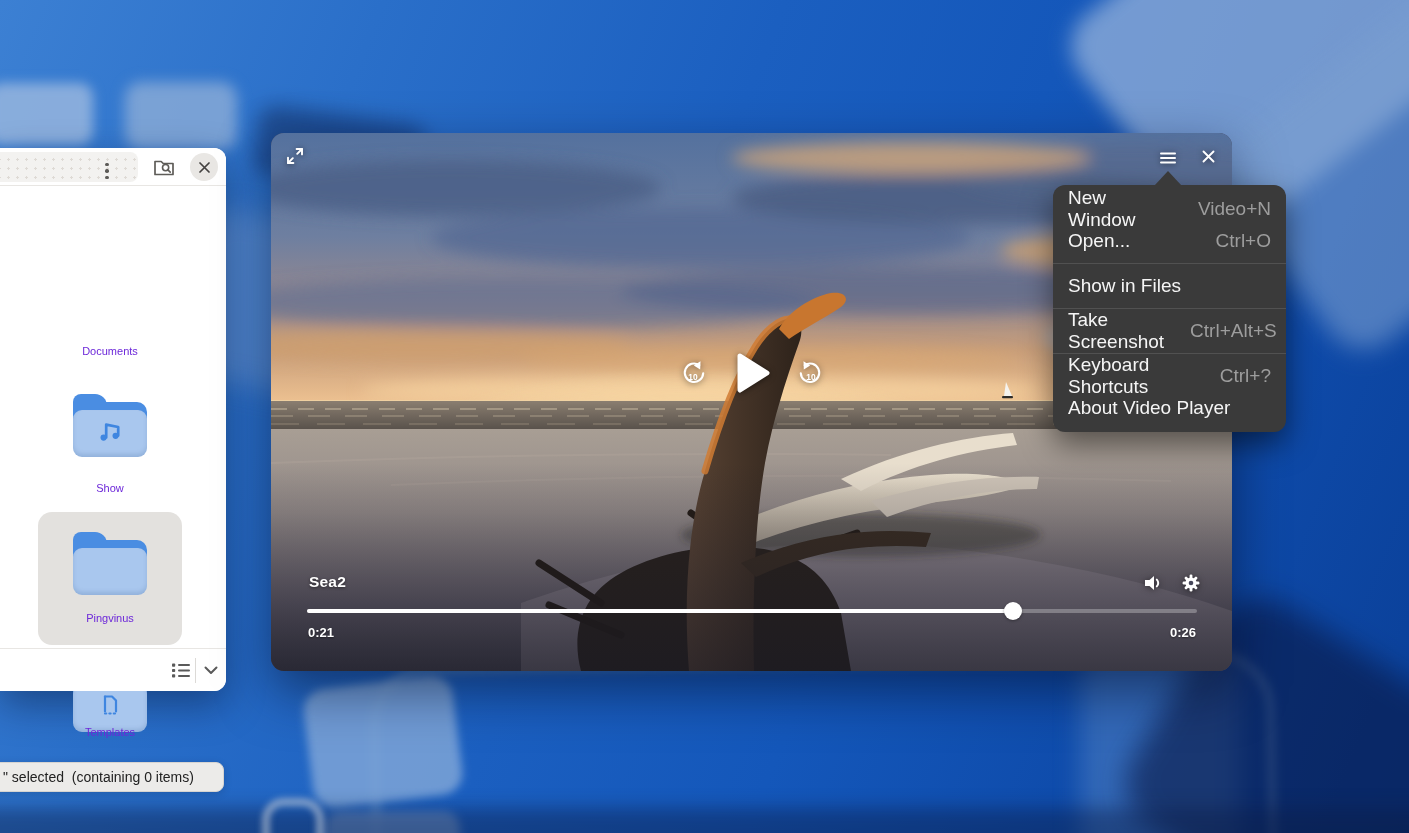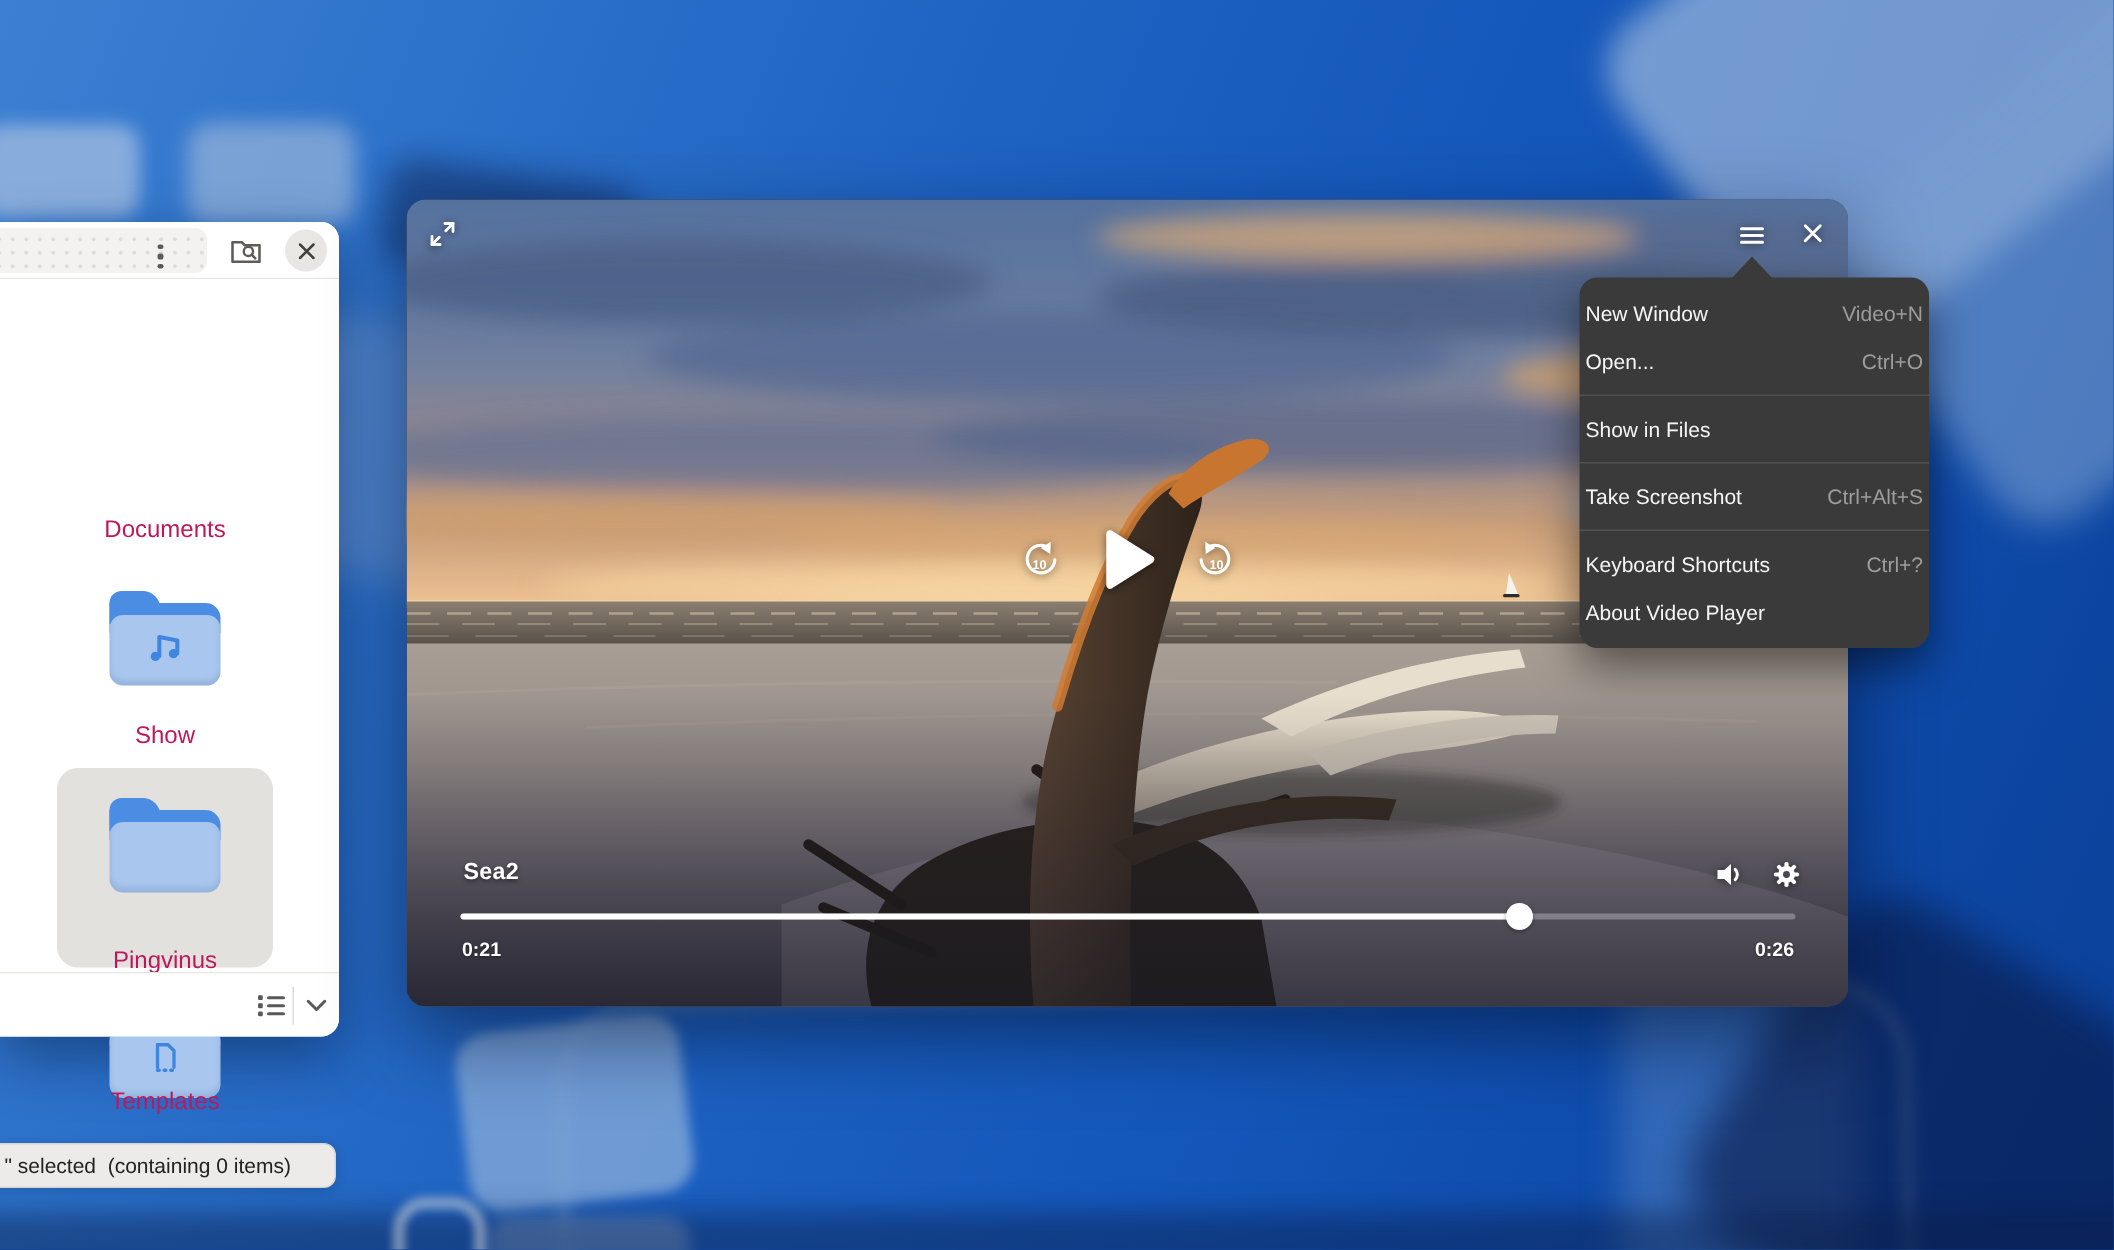--- a/index.html
+++ b/index.html
@@ -28,21 +28,21 @@
   
   .fm-window{position:absolute;left:0;top:148px;width:226px;height:543px;background:#ffffff;
     border-radius:0 12px 12px 0;box-shadow:0 14px 38px rgba(0,10,35,.4);}
   .fm-header{position:absolute;left:0;top:0;right:0;height:38px;background:#ffffff;border-radius:0 12px 0 0;border-bottom:1px solid #e8e6e3;}
   .fm-pill{position:absolute;left:-16px;top:4px;width:154px;height:30px;background:#f3f2f0;border-radius:8px;
     background-image:radial-gradient(circle,#dedad5 1.1px,transparent 1.3px);background-size:9px 9px;background-position:2px 3px;}
   .fm-kebab{position:absolute;left:117px;top:8px;width:12px;height:22px;display:flex;flex-direction:column;align-items:center;justify-content:center;gap:3px;}
   .fm-kebab i{width:3.4px;height:3.4px;border-radius:50%;background:#5c5a57;}
   .fm-search{position:absolute;left:152px;top:8px;width:24px;height:22px;}
   .fm-close{position:absolute;left:190px;top:5px;width:28px;height:28px;border-radius:50%;background:#e9e7e4;display:flex;align-items:center;justify-content:center;}
-  .fm-label{position:absolute;left:20px;width:180px;text-align:center;font-size:16px;color:#be185d;}
+  .fm-label{position:absolute;left:20px;width:180px;text-align:center;font-size:11px;color:#6d28d9;}
   .fm-selection{position:absolute;left:38px;top:364px;width:144px;height:133px;background:#e3e1de;border-radius:14px;}
   .folder{position:absolute;width:74px;height:63px;}
   .f-tab{position:absolute;left:0;top:0;width:34px;height:22px;background:#4a8de2;border-radius:8px 12px 0 0;}
   .f-back{position:absolute;left:0;top:8px;right:0;height:20px;background:#4a8de2;border-radius:0 10px 0 0;}
   .f-body{position:absolute;left:0;top:16px;right:0;bottom:0;background:#a9c7ee;border-radius:9px;box-shadow:inset 0 -3px 4px rgba(43,82,141,.18);}
   .f-glyph{position:absolute;left:50%;top:58%;transform:translate(-50%,-50%);}
   .fm-status{position:absolute;left:-10px;top:614px;width:234px;height:30px;background:#ecebe9;border:1px solid #d6d4d1;border-radius:8px;
     display:flex;align-items:center;padding-left:12px;font-size:14px;color:#222;white-space:pre;z-index:6;box-shadow:0 2px 8px rgba(0,0,0,.14);}
   .fm-bottom{position:absolute;left:0;bottom:0;right:0;height:43px;background:#fff;border-top:1px solid #e8e6e3;border-radius:0 0 12px 0;}
   .fm-viewbtn{position:absolute;top:11px;width:22px;height:20px;display:flex;align-items:center;justify-content:center;}
@@ -58,21 +58,21 @@
   .vp-fill{position:absolute;left:0;top:0;height:100%;background:#ffffff;border-radius:2px;}
   .vp-handle{position:absolute;top:-7px;width:18px;height:18px;margin-left:-9px;border-radius:50%;background:#ffffff;box-shadow:0 1px 3px rgba(0,0,0,.35);}
   .vp-time{position:absolute;top:492px;font-size:13px;font-weight:bold;color:#fff;text-shadow:0 1px 2px rgba(0,0,0,.45);}
   .t-left{left:37px;} .t-right{right:36px;text-align:right;}
   .icon-shadow{filter:drop-shadow(0 1px 3px rgba(0,0,0,.5));}
 
   
   .vp-menu{position:absolute;left:1053px;top:185px;width:233px;background:#3a3a3a;border-radius:12px;padding:8px 0;
     box-shadow:0 12px 30px rgba(0,0,0,.5);z-index:30;}
   .vp-caret{position:absolute;left:1154px;top:171px;width:0;height:0;border-left:14px solid transparent;border-right:14px solid transparent;border-bottom:15px solid #3a3a3a;z-index:31;}
-  .menu-item{display:flex;justify-content:space-between;align-items:center;height:32px;padding:0 4px;font-size:14px;color:#f5f5f5;cursor:default;}
+  .menu-item{display:flex;justify-content:space-between;align-items:center;height:32px;padding:0 15px;font-size:19px;color:#f5f5f5;cursor:default;}
   .menu-item .sc{color:#9d9d9d;margin-left:26px;}
   .menu-sep{height:1px;background:rgba(255,255,255,.12);margin:6px 0;}
 </style>
 </head>
 <body>
 
 <div class="stage">
 
   <div class="wallpaper">
     <div class="shape s1"></div>
@@ -126,21 +126,21 @@
       </svg>
     </div>
     <div class="fm-label" style="top:334px;">Show</div>
 
     <div class="fm-selection"></div>
     <div class="folder" style="left:73px;top:384px;">
       <div class="f-back"></div>
         <div class="f-tab"></div>
         <div class="f-body"></div>
     </div>
-    <div class="fm-label" style="top:484px;">Pingvinus</div>
+    <div class="fm-label" style="top:464px;">Pingvinus</div>
 
     <div class="folder" style="left:73px;top:521px;">
       <div class="f-back"></div>
         <div class="f-tab"></div>
         <div class="f-body"></div>
       <svg class="f-glyph" width="22" height="26" viewBox="0 0 22 26">
         <path d="M6,3.5 h7 l4,4 v11" fill="none" stroke="#3f86e0" stroke-width="2.2" stroke-linecap="round" stroke-linejoin="round"></path>
         <path d="M6,3.5 V18.5" fill="none" stroke="#3f86e0" stroke-width="2.2" stroke-linecap="round"></path>
         <path d="M6,20.5 h11" fill="none" stroke="#3f86e0" stroke-width="2.2" stroke-linecap="round" stroke-dasharray="1.2 3.2"></path>
       </svg>

